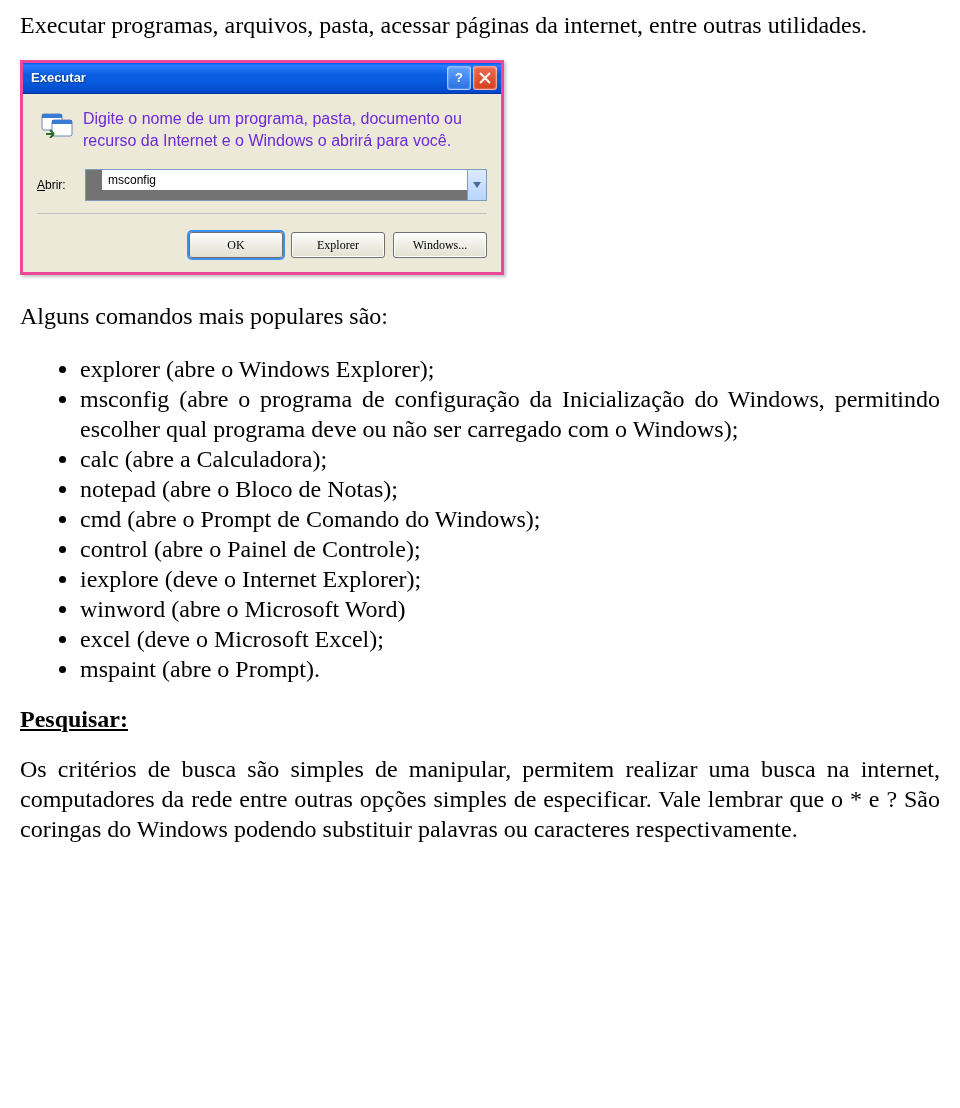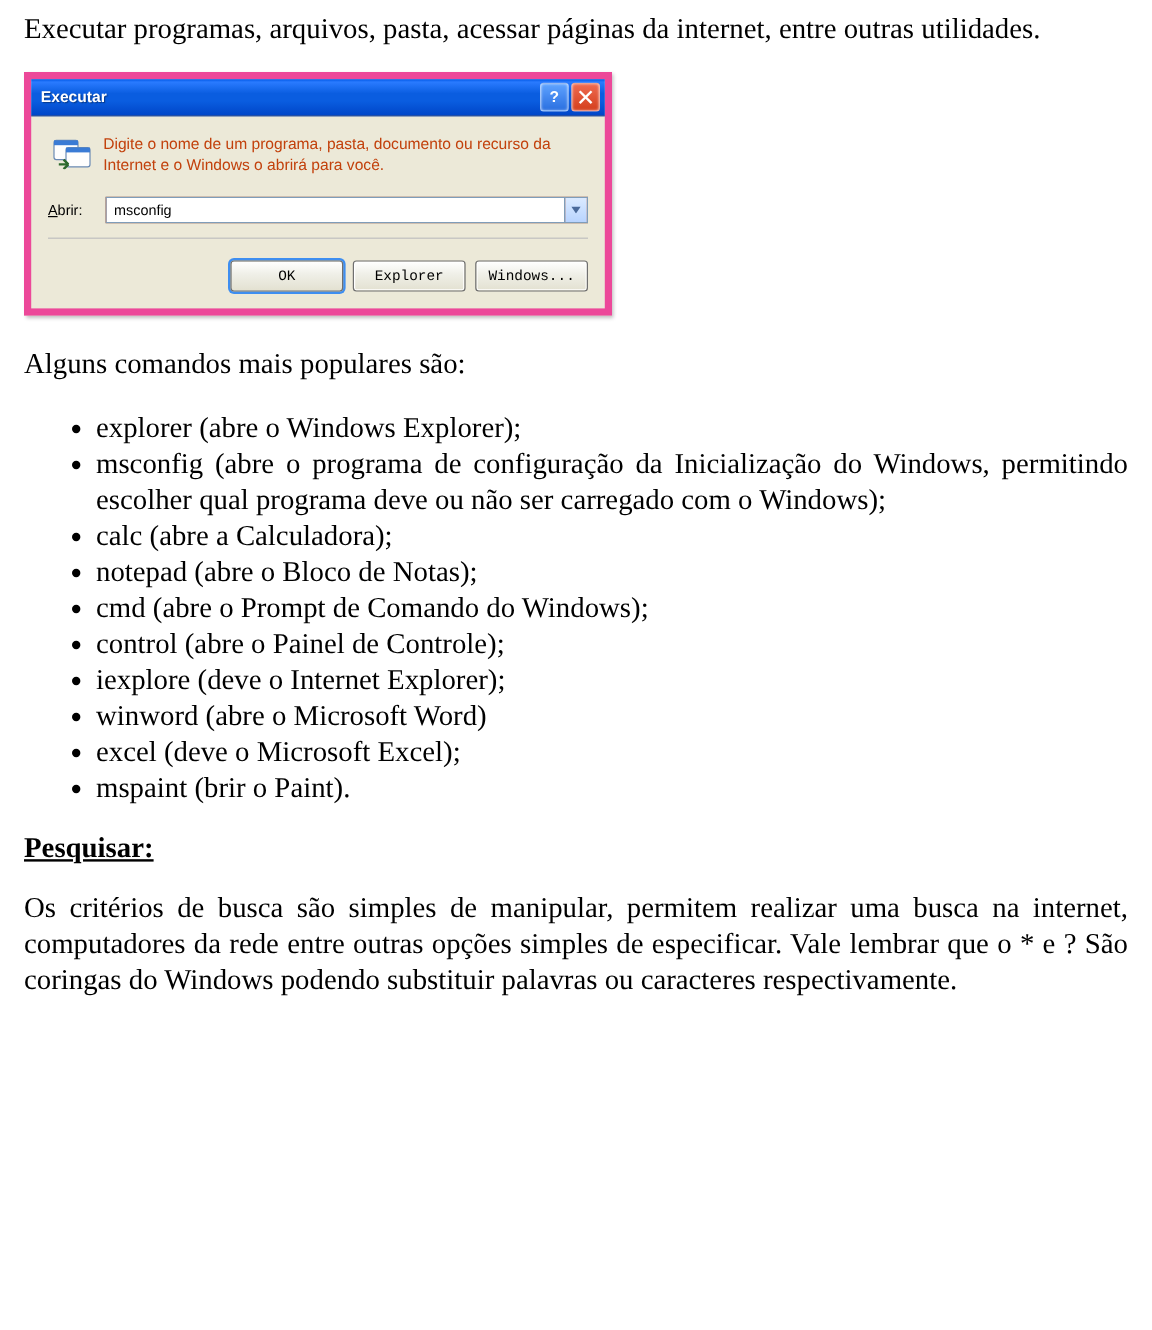--- a/index.html
+++ b/index.html
@@ -35,21 +35,21 @@
     margin-bottom: 0px;
     text-align: justify;
   }
 
   
   .xp-dialog {
     width: 478px;
     margin: 0 0 26px 0;
     font-family: Tahoma, Verdana, Arial, sans-serif;
     font-size: 12px;
-    border: 6px solid #ec4899;
+    border: 3px solid #ec4899;
     box-shadow: 2px 2px 3px rgba(0,0,0,0.25);
     background: #ece9d8;
   }
   .xp-titlebar {
     height: 30px;
     background: linear-gradient(to bottom, #0058e6 0%, #2a7bff 8%, #0a5de0 40%, #0a5de0 60%, #0046c8 100%);
     display: flex;
     align-items: center;
     padding: 0 4px 0 8px;
     color: #fff;
@@ -82,42 +82,43 @@
   }
   .xp-row { display: flex; align-items: flex-start; }
   .xp-icon {
     width: 40px; flex: 0 0 40px;
     display: flex; align-items: flex-start; justify-content: center;
     padding-top: 2px;
   }
   .xp-icon svg { width: 34px; height: 28px; }
   .xp-desc {
     flex: 1;
-    color: #c2410c;
-    font-size: 13px;
+    color: #6d28d9;
+    font-size: 16px;
     line-height: 1.35;
     padding-left: 6px;
   }
   .xp-open-row {
     display: flex; align-items: center;
     margin-top: 18px;
   }
   .xp-open-label {
     width: 48px;
     text-decoration: underline;
     text-decoration-color: transparent;
   }
   .xp-open-label span.u { text-decoration: underline; }
   .xp-combo {
     flex: 1;
     display: flex;
     border: 1px solid #7f9db9;
-    background: #c2410c;
-    height: 22px;
+    background: #737373;
+    height: 32px;
     box-sizing: border-box;
+    padding-left: 16px;
   }
   .xp-combo-input {
     flex: 1;
     border: none;
     padding: 0 6px;
     font-family: Tahoma, sans-serif;
     font-size: 12px;
     outline: none;
     height: 20px;
   }
@@ -133,21 +134,21 @@
     justify-content: flex-end;
     gap: 8px;
     padding: 18px 14px 14px 14px;
   }
   .xp-btn {
     min-width: 92px;
     height: 24px;
     background: linear-gradient(to bottom,#ffffff,#efefe7 45%,#e3e1d1);
     border: 1px solid #6f6f6f;
     border-radius: 3px;
-    font-family: Liberation Mono, monospace;
+    font-family: Liberation Serif, serif;
     font-size: 12px;
     display: flex; align-items: center; justify-content: center;
     box-shadow: 0 0 0 1px #fff inset;
     cursor: default;
     text-align: center;
   }
   .xp-btn.default {
     box-shadow: 0 0 0 2px #3e8ef0;
   }
   .hr-sep {
@@ -223,20 +224,20 @@
   <ul class="bullets">
     <li>explorer (abre o Windows Explorer);</li>
     <li>msconfig (abre o programa de configuração da Inicialização do Windows, permitindo escolher qual programa deve ou não ser carregado com o Windows);</li>
     <li>calc (abre a Calculadora);</li>
     <li>notepad (abre o Bloco de Notas);</li>
     <li>cmd (abre o Prompt de Comando do Windows);</li>
     <li>control (abre o Painel de Controle);</li>
     <li>iexplore (deve o Internet Explorer);</li>
     <li>winword (abre o Microsoft Word)</li>
     <li>excel (deve o Microsoft Excel);</li>
-    <li>mspaint (brir o Paint).</li>
+    <li>mspaint (abre o Prompt).</li>
   </ul>
 
   <div class="h-label">Pesquisar:</div>
 
   <p class="para">Os critérios de busca são simples de manipular, permitem realizar uma busca na internet, computadores da rede entre outras opções simples de especificar. Vale lembrar que o * e ? São coringas do Windows podendo substituir palavras ou caracteres respectivamente.</p>
 
 </div>
 
 </body></html>

